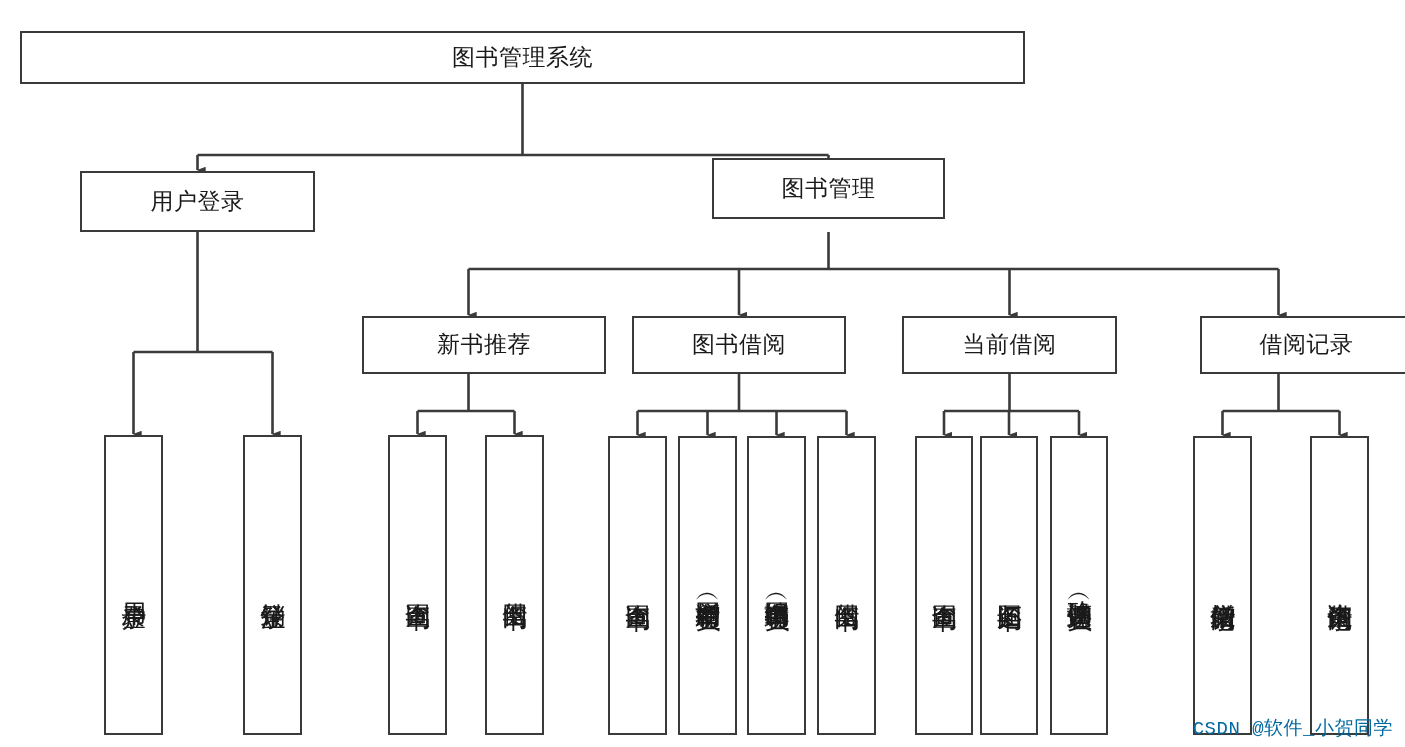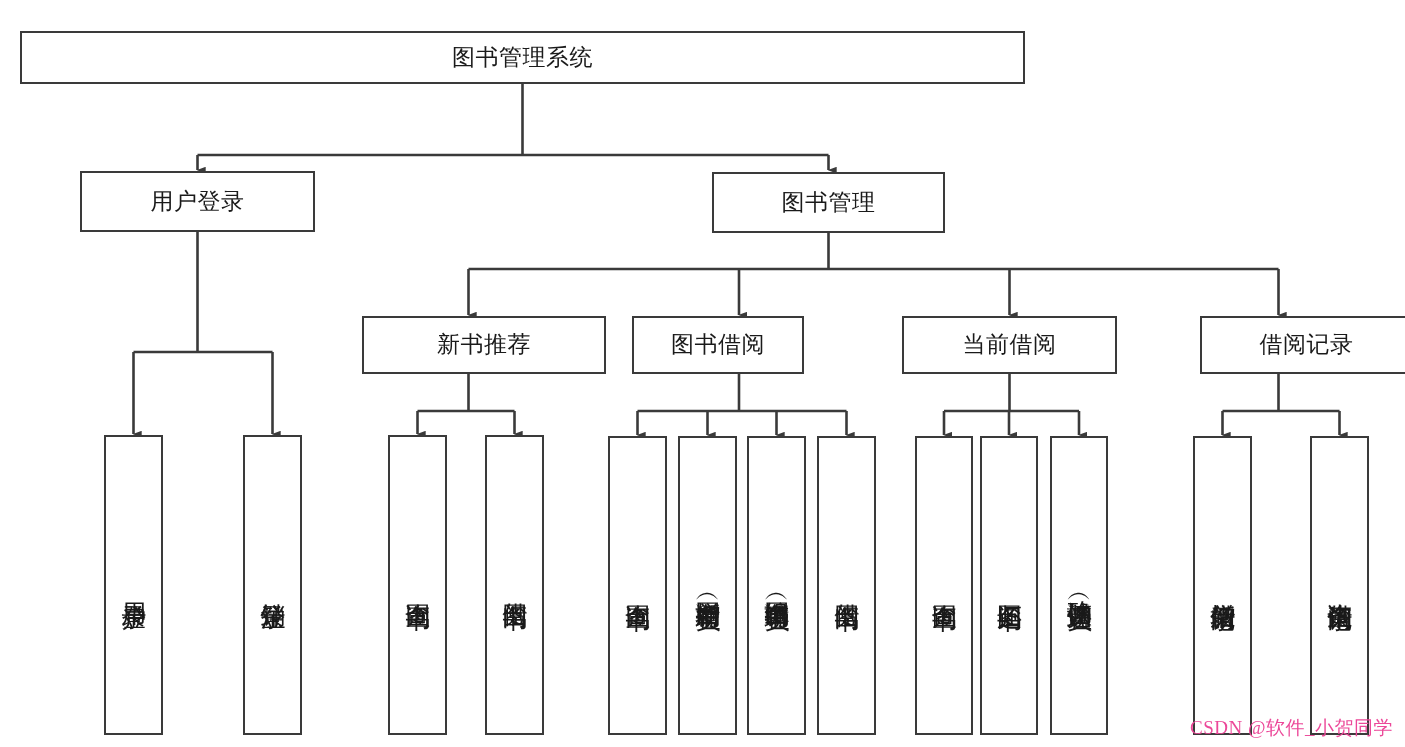--- a/index.html
+++ b/index.html
@@ -50,22 +50,22 @@
     top: 0;
     width: 1405px;
     height: 747px;
     pointer-events: none;
   }
   .watermark {
     position: absolute;
     right: 12px;
     bottom: 6px;
     font-size: 19px;
-    color: #ec4899;
-    font-family: Liberation Serif, serif;
+    color: #0369a1;
+    font-family: Liberation Mono, monospace;
     white-space: nowrap;
     letter-spacing: 0.5px;
   }
 </style>
 </head>
 <body>
 
 <div id="canvas">
   <svg class="connectors" width="1405" height="747" viewBox="0 0 1405 747">
     <defs>
@@ -103,27 +103,27 @@
       </g>
   </svg>
 
   <div id="node-layer">
       <div class="node horiz" style="left: 20px; top: 20px; width: 1005px; height: 53px; margin-top: 11px;">
         <span class="label">图书管理系统</span>
       </div>
       <div class="node horiz" style="left: 80px; top: 171px; width: 235px; height: 61px;">
         <span class="label">用户登录</span>
       </div>
-      <div class="node horiz" style="left: 712px; top: 172px; width: 233px; height: 61px;">
+      <div class="node horiz" style="left: 712px; top: 158px; width: 233px; height: 61px;">
         <span class="label">图书管理</span>
       </div>
       <div class="node horiz" style="left: 362px; top: 316px; width: 244px; height: 58px;">
         <span class="label">新书推荐</span>
       </div>
-      <div class="node horiz" style="left: 632px; top: 316px; width: 172px; height: 58px;">
+      <div class="node horiz" style="left: 632px; top: 316px; width: 214px; height: 58px;">
         <span class="label">图书借阅</span>
       </div>
       <div class="node horiz" style="left: 902px; top: 316px; width: 215px; height: 58px;">
         <span class="label">当前借阅</span>
       </div>
       <div class="node horiz" style="left: 1172px; top: 316px; width: 213px; height: 58px; margin-left: 28px;">
         <span class="label">借阅记录</span>
       </div>
       <div class="node vert" style="left: 104px; top: 435px; width: 59px; height: 300px;">
         <span class="label">用户登录</span>

